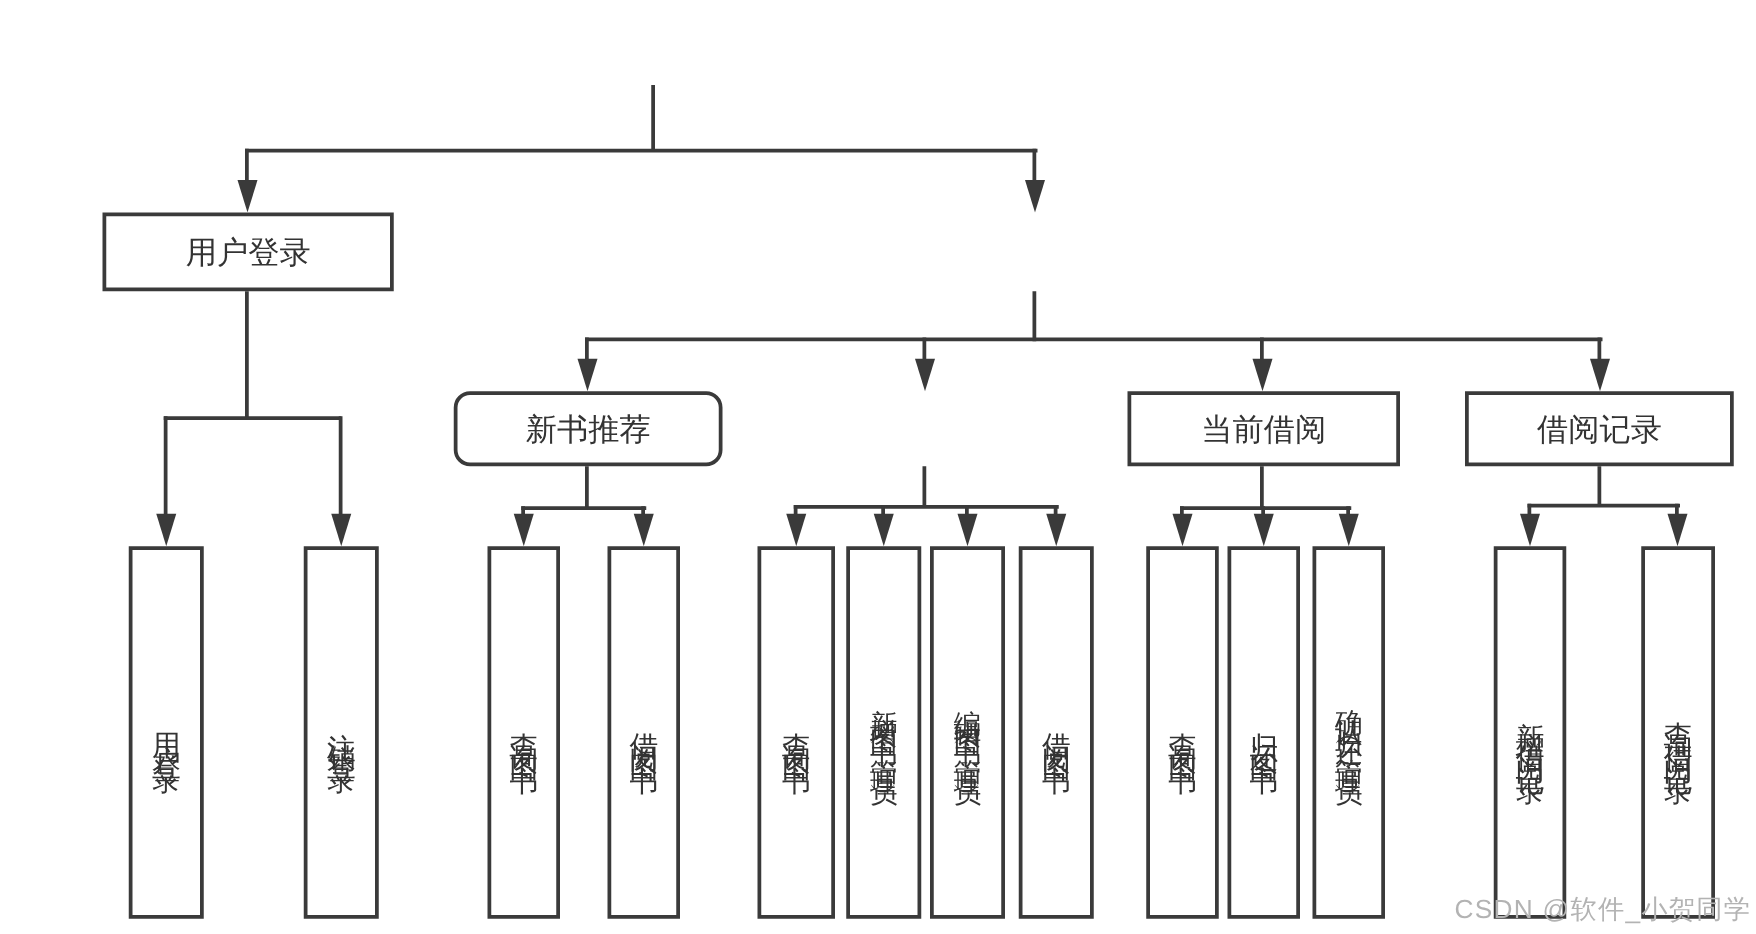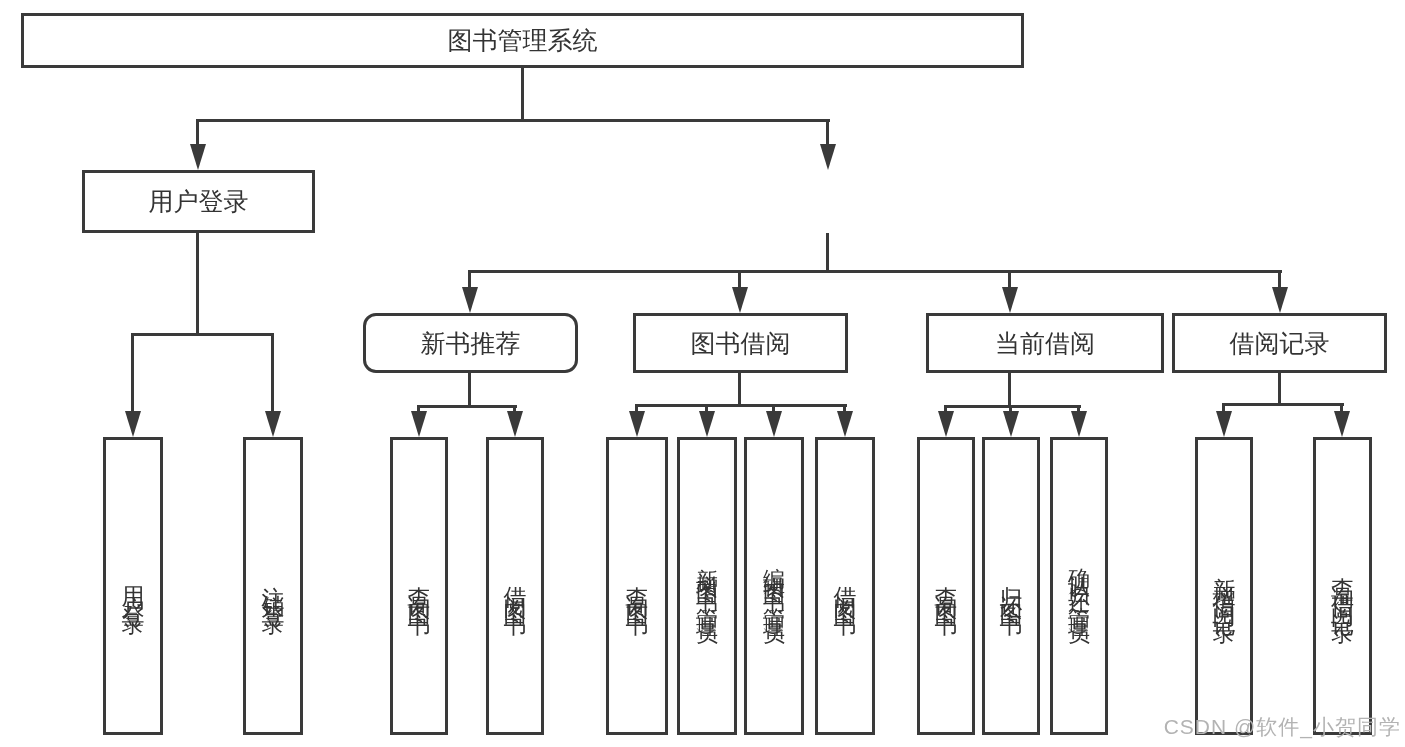--- a/index.html
+++ b/index.html
@@ -52,23 +52,20 @@
     color:var(--wm);
     letter-spacing:1px;
     text-align:center;
   }
 </style>
 </head>
 <body>
 
 <div id="stage">
 
-  <div class="box" style="left:21px;top:13px;width:1003px;height:55px;">
-    <span>图书管理系统</span>
-  </div>
 
   <div class="v" style="left:521px;top:68px;height:52px;"></div>
   <div class="h" style="left:196px;top:119px;width:634px;"></div>
   <div class="v" style="left:196px;top:119px;height:28px;"></div>
   <div class="arrow" style="left:190px;top:144px;"></div>
   <div class="v" style="left:826px;top:119px;height:28px;"></div>
   <div class="arrow" style="left:820px;top:144px;"></div>
 
   <div class="box" style="left:82px;top:170px;width:233px;height:63px;">
     <span>用户登录</span>
@@ -88,24 +85,21 @@
   <div class="v" style="left:738px;top:270px;height:19px;"></div>
   <div class="arrow" style="left:732px;top:287px;"></div>
   <div class="v" style="left:1008px;top:270px;height:19px;"></div>
   <div class="arrow" style="left:1002px;top:287px;"></div>
   <div class="v" style="left:1278px;top:270px;height:19px;"></div>
   <div class="arrow" style="left:1272px;top:287px;"></div>
 
   <div class="box" style="left:363px;top:313px;width:215px;height:60px;border-radius:13px;">
     <span>新书推荐</span>
   </div>
-  <div class="box" style="left:633px;top:313px;width:215px;height:60px;">
-    <span>图书借阅</span>
-  </div>
-  <div class="box" style="left:926px;top:313px;width:238px;height:60px;">
+  <div class="box" style="left:902px;top:313px;width:218px;height:60px;">
     <span>当前借阅</span>
   </div>
   <div class="box" style="left:1172px;top:313px;width:215px;height:60px;">
     <span>借阅记录</span>
   </div>
 
   <div class="v" style="left:468px;top:373px;height:34px;"></div>
   <div class="h" style="left:417px;top:405px;width:100px;"></div>
   <div class="v" style="left:417px;top:405px;height:10px;"></div>
   <div class="arrow" style="left:411px;top:411px;"></div>

